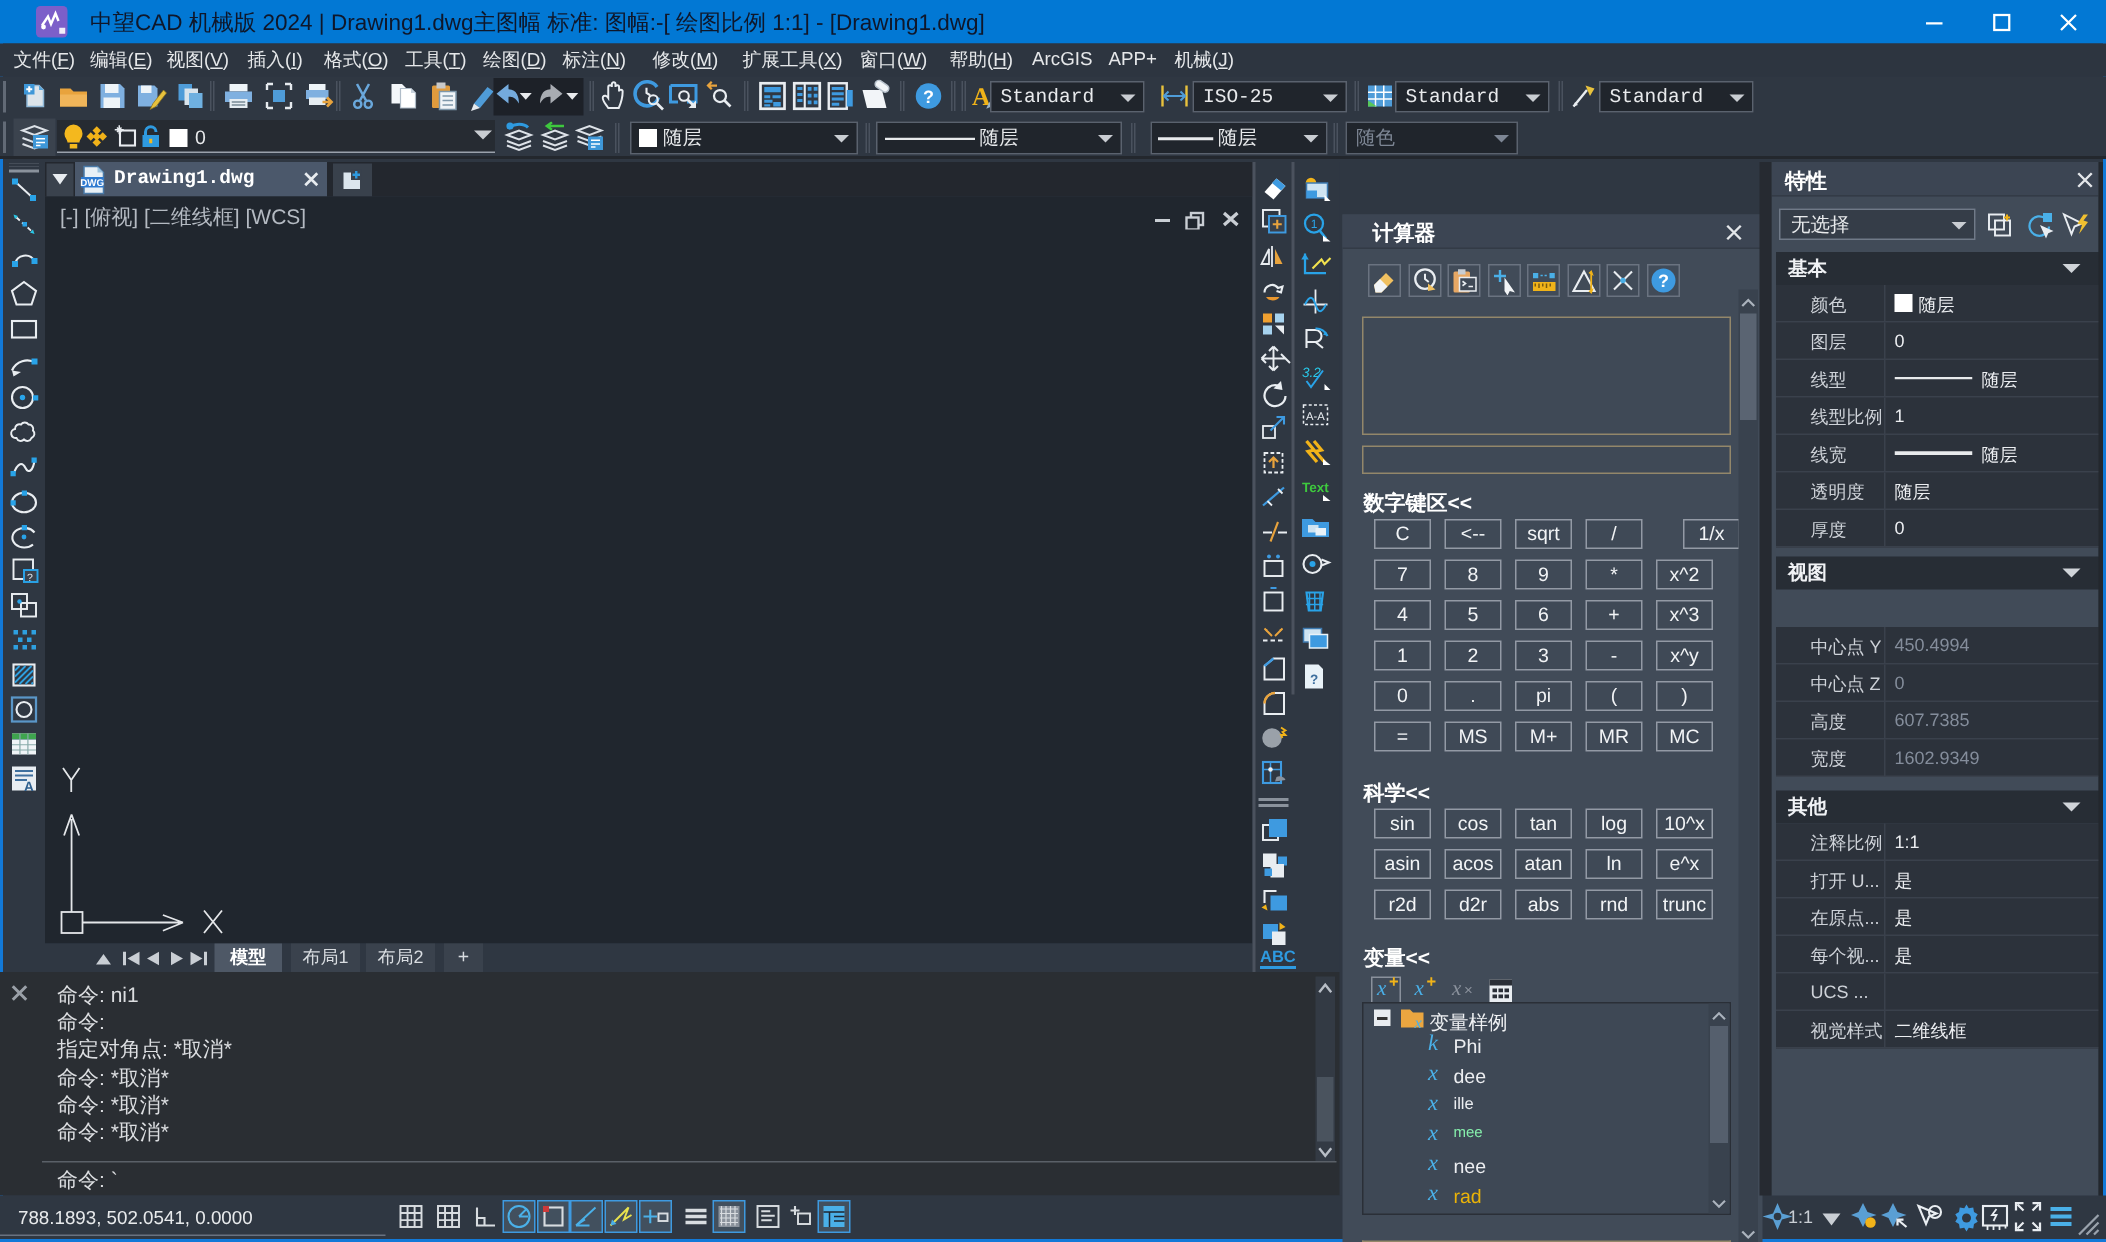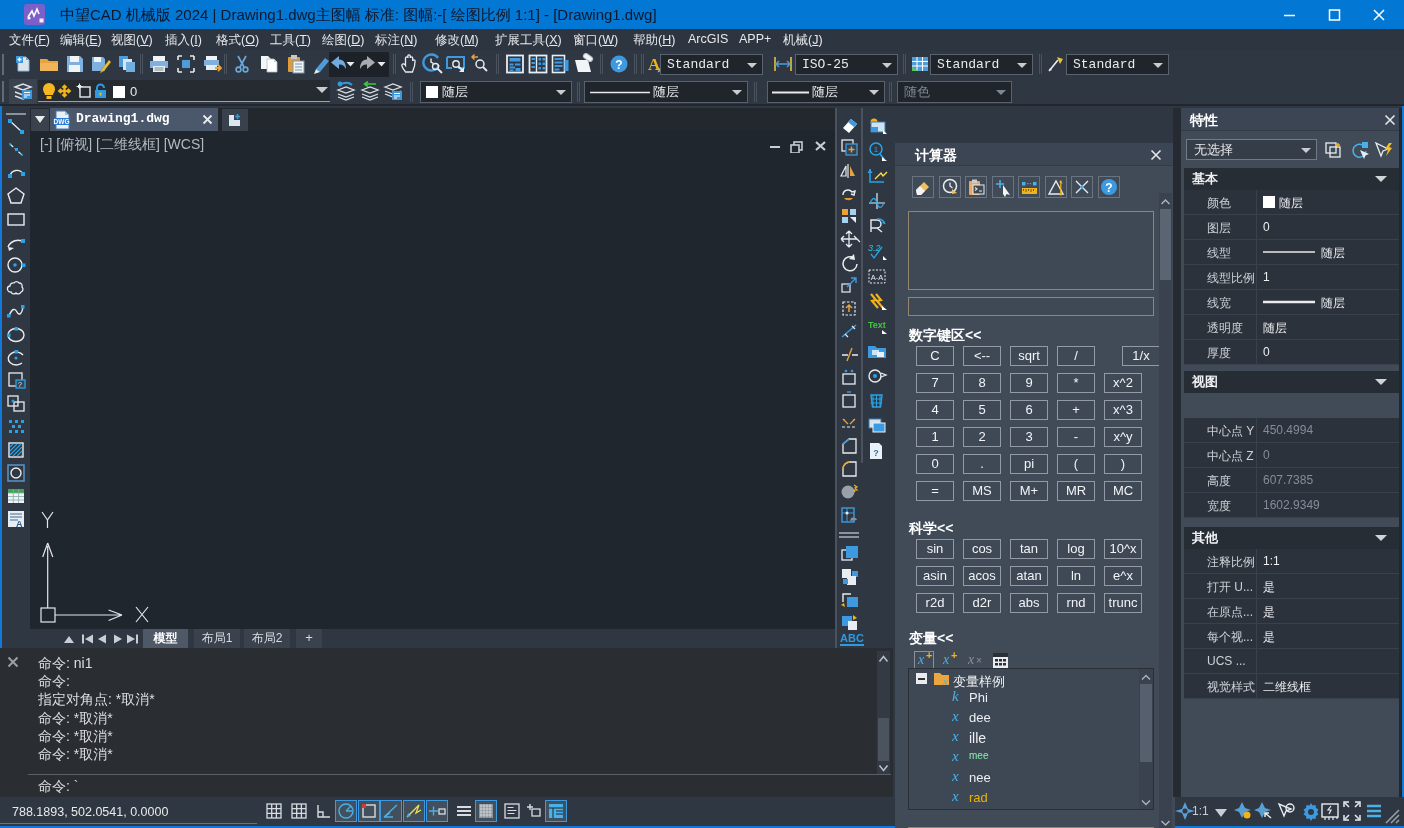--- a/index.html
+++ b/index.html
@@ -954,21 +954,21 @@
  <svg class="abs" style="left:38px;top:528px" width="17" height="15" viewBox="0 0 17 15">
         <path d="M1 2 h6 l2 2 h7 v10 h-15 z" fill="#eba640"></path>
         <text x="10" y="14" font-size="11" font-style="italic" fill="#4ab0e8" font-family="Liberation Serif">x</text>
       </svg>
  <div class="abs" style="left:58px;top:530px;color:#f0f2f4;font-size:13px">变量样例</div>
  <div class="abs" style="left:57px;top:545px;color:#4ab0e8;font-size:15px;font-style:italic;font-family:'Liberation Serif',serif">k</div>
  <div class="abs" style="left:74px;top:547px;color:#eceef1;font-size:13px">Phi</div>
  <div class="abs" style="left:57px;top:565px;color:#4ab0e8;font-size:15px;font-style:italic;font-family:'Liberation Serif',serif">x</div>
  <div class="abs" style="left:74px;top:567px;color:#eceef1;font-size:13px">dee</div>
  <div class="abs" style="left:57px;top:585px;color:#4ab0e8;font-size:15px;font-style:italic;font-family:'Liberation Serif',serif">x</div>
- <div class="abs" style="left:74px;top:587px;color:#eceef1;font-size:14px">ille</div>
+ <div class="abs" style="left:74px;top:587px;color:#eceef1;font-size:11px">ille</div>
  <div class="abs" style="left:57px;top:605px;color:#4ab0e8;font-size:15px;font-style:italic;font-family:'Liberation Serif',serif">x</div>
  <div class="abs" style="left:74px;top:607px;color:#86efac;font-size:10px">mee</div>
  <div class="abs" style="left:57px;top:625px;color:#4ab0e8;font-size:15px;font-style:italic;font-family:'Liberation Serif',serif">x</div>
  <div class="abs" style="left:74px;top:627px;color:#eceef1;font-size:13px">nee</div>
  <div class="abs" style="left:57px;top:645px;color:#4ab0e8;font-size:15px;font-style:italic;font-family:'Liberation Serif',serif">x</div>
  <div class="abs" style="left:74px;top:647px;color:#eab308;font-size:13px">rad</div>
  <div class="abs" style="left:244px;top:526px;width:14px;height:140px;background:#39424e"></div>
  <svg class="abs" style="left:246px;top:531px" width="10" height="7" viewBox="0 0 10 7">
         <path d="M1 5.5 L5 1.5 L9 5.5" stroke="#aab2bc" stroke-width="1.4" fill="none"></path>
       </svg>

